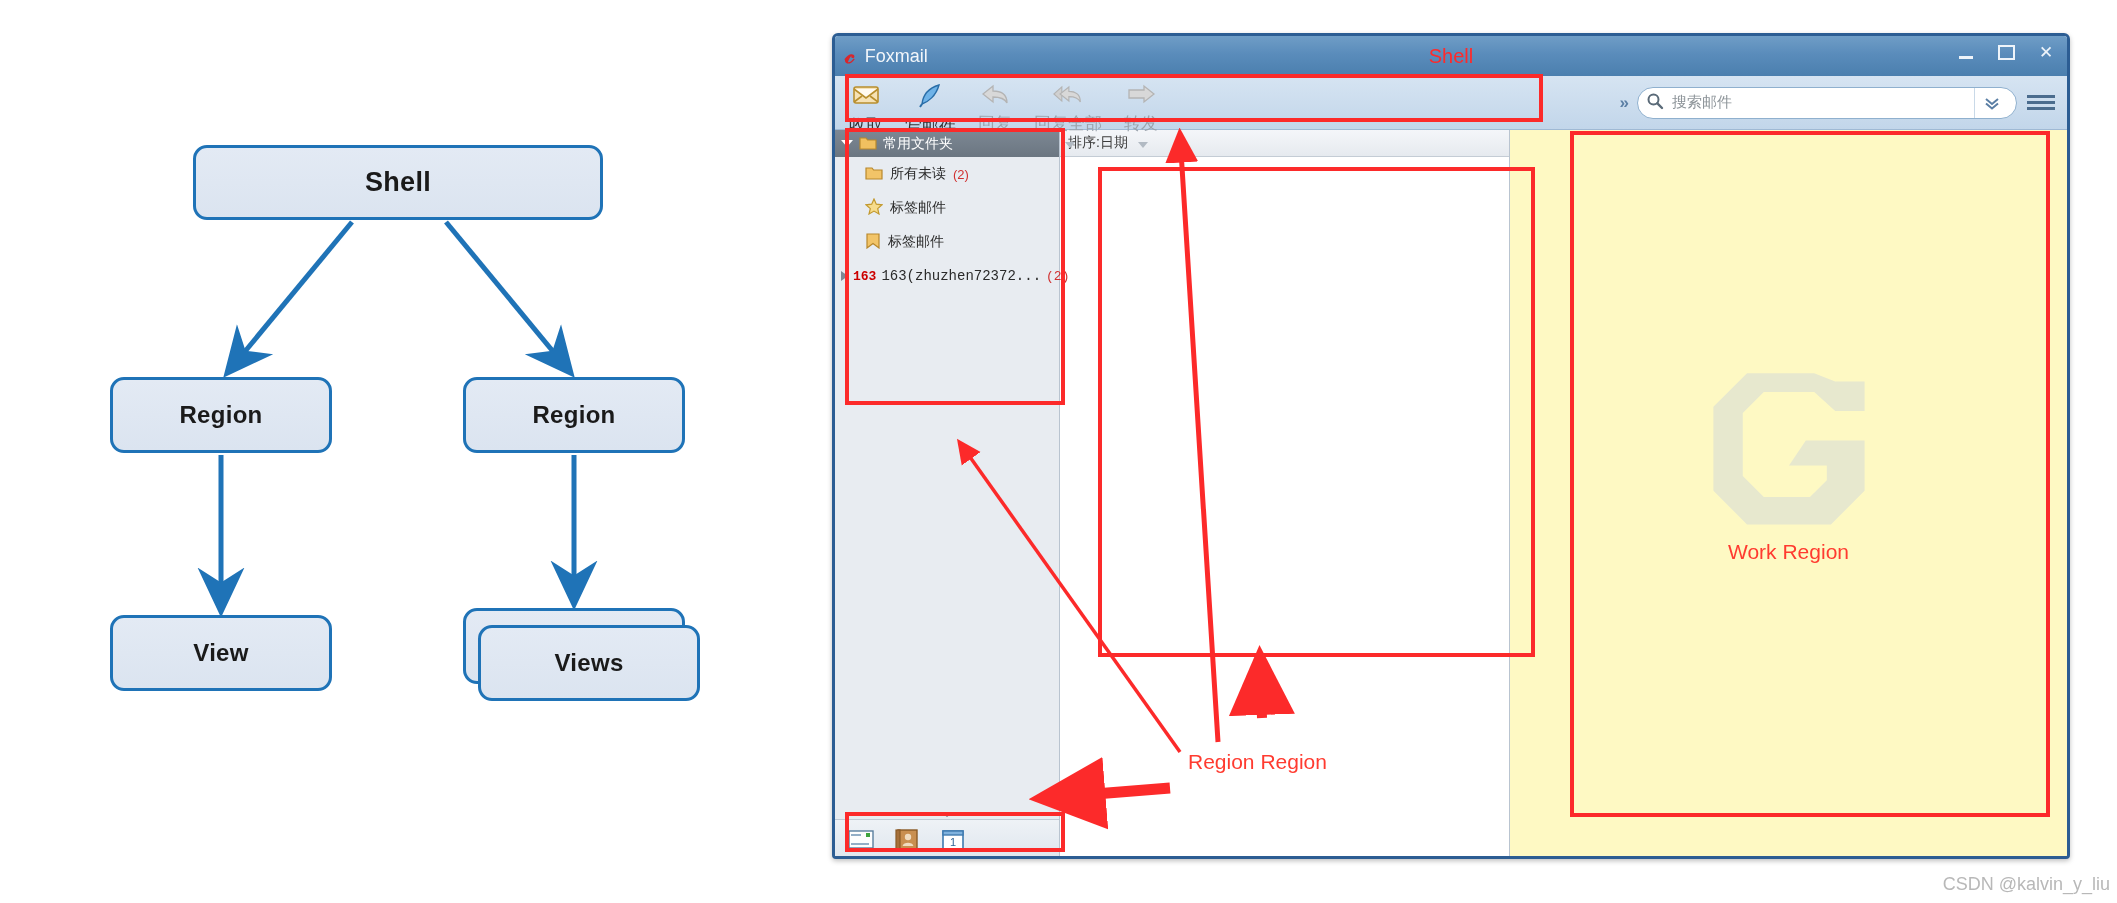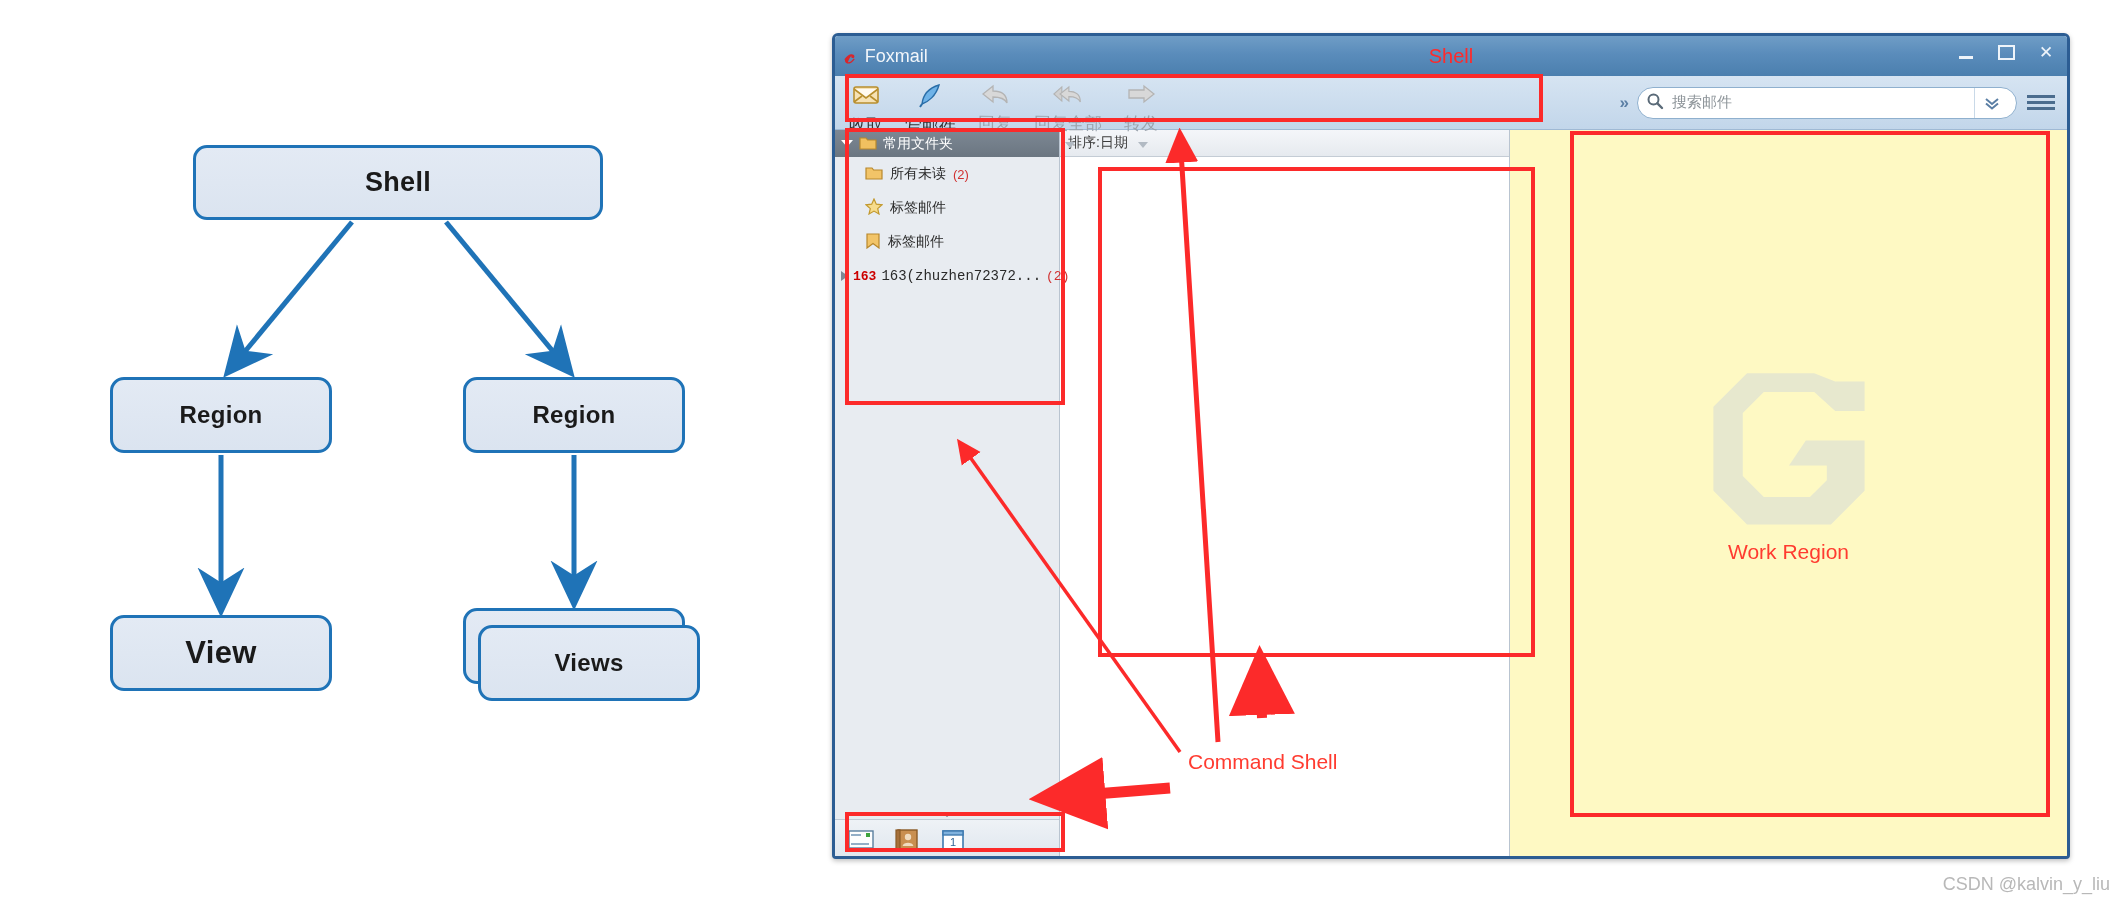--- a/index.html
+++ b/index.html
@@ -21,21 +21,21 @@
     border-radius: 14px;
     background: linear-gradient(180deg, #e3eaf4 0%, #dbe4f0 100%);
     display: flex; align-items: center; justify-content: center;
     font-weight: bold;
     color: #1a1a1a;
     letter-spacing: .3px;
   }
   .dg-shell { left: 193px; top: 145px; width: 410px; height: 75px; font-size: 27px; }
   .dg-region-l { left: 110px; top: 377px; width: 222px; height: 76px; font-size: 24px; }
   .dg-region-r { left: 463px; top: 377px; width: 222px; height: 76px; font-size: 24px; }
-  .dg-view { left: 110px; top: 615px; width: 222px; height: 76px; font-size: 31px; }
+  .dg-view { left: 110px; top: 615px; width: 222px; height: 76px; font-size: 24px; }
   .dg-views-back { left: 463px; top: 608px; width: 222px; height: 76px; font-size: 24px; z-index:1;}
   .dg-views-front { left: 478px; top: 625px; width: 222px; height: 76px; font-size: 24px; z-index:2;}
 
   
   #foxmail {
     position: absolute;
     left: 832px; top: 33px;
     width: 1238px; height: 826px;
     border: 3px solid #2c5d93;
     border-radius: 6px 6px 4px 4px;
@@ -412,17 +412,17 @@
 
       <path d="M1218 742 L1180 135" stroke="#fc2a2a" stroke-width="5" fill="none" marker-end="url(#ra)"></path>
 
       <path d="M1262 718 L1260 660" stroke="#fc2a2a" stroke-width="10" fill="none" marker-end="url(#ra)"></path>
 
       <path d="M1180 752 L960 443" stroke="#fc2a2a" stroke-width="3.5" fill="none" marker-end="url(#ra)"></path>
 
       <path d="M1170 788 L1045 798" stroke="#fc2a2a" stroke-width="11" fill="none" marker-end="url(#ra)"></path>
     </svg>
 
-    <div class="anno-text t-command">Command Shell</div>
+    <div class="anno-text t-command">Region Region</div>
   </div>
 
   <div class="csdn">CSDN @kalvin_y_liu</div>
 </div>
 
 </body></html>

